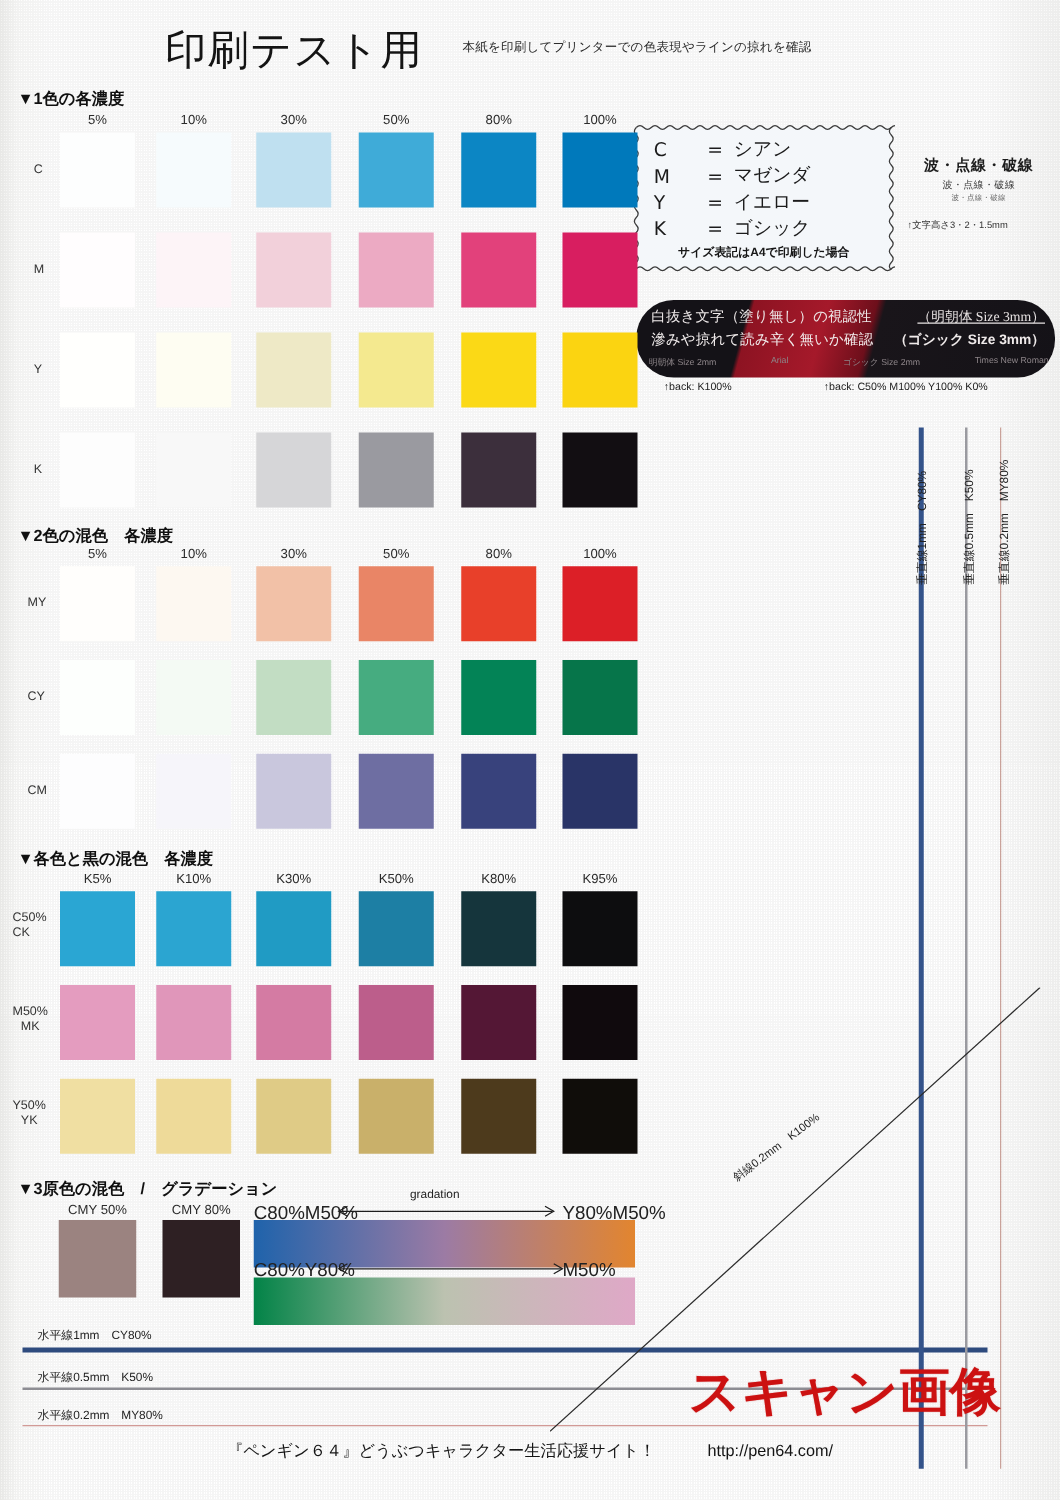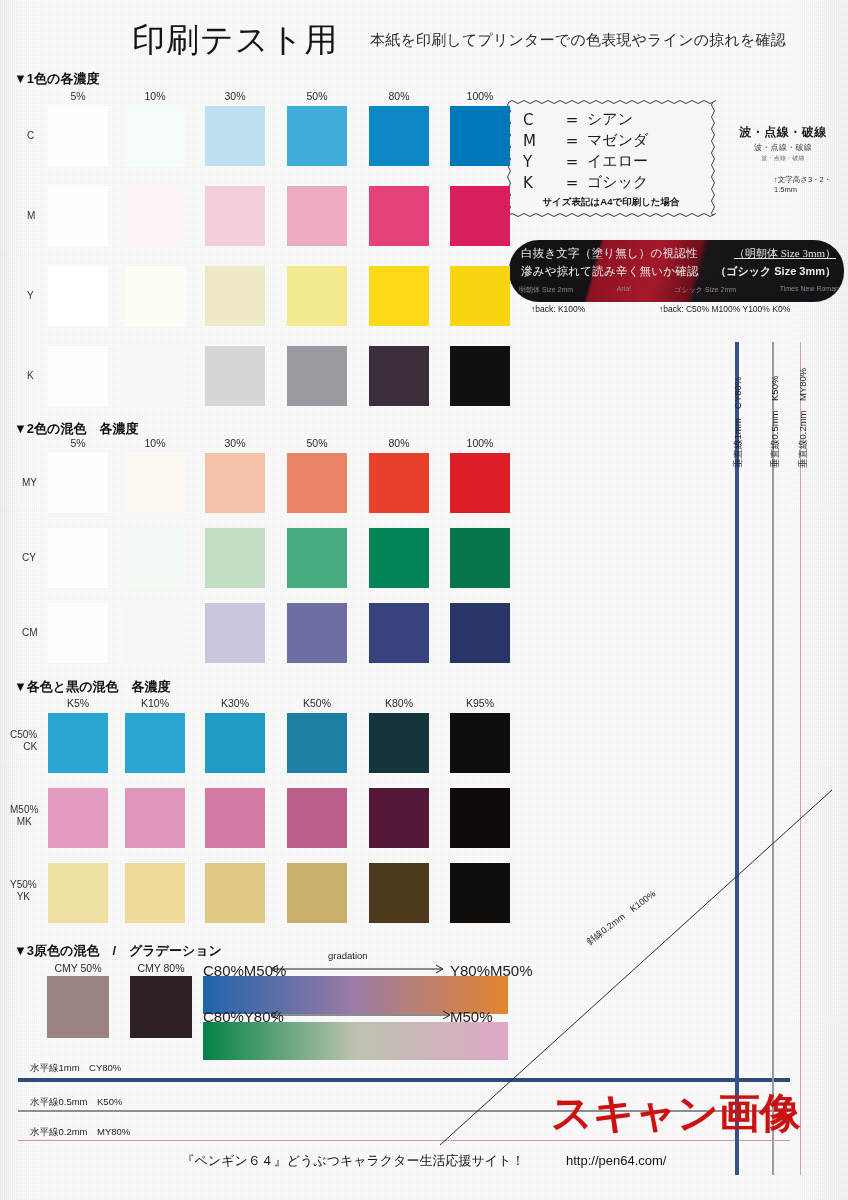--- a/index.html
+++ b/index.html
@@ -22,21 +22,21 @@
                      repeating-linear-gradient(90deg,#000 0 1px,transparent 1px 2px);}
   
   #title{
     position:absolute;left:132px;top:18px;
     font-family:"DejaVu Sans",sans-serif;
     font-weight:normal;font-size:33px;letter-spacing:1px;color:#141414;
     white-space:nowrap;
   }
   #subtitle{
     position:absolute;left:370px;top:31px;
-    font-size:15px;color:#2b2b2b;white-space:nowrap;letter-spacing:.2px;
+    font-size:10px;color:#2b2b2b;white-space:nowrap;letter-spacing:.2px;
   }
   
   .sec-head{position:absolute;font-weight:bold;font-size:13px;color:#101010;white-space:nowrap;}
   
   .pct{position:absolute;font-size:10.5px;color:#2b2b2b;text-align:center;width:60px;}
   
   .rowlab{position:absolute;font-size:10px;color:#333;white-space:nowrap;}
   .rowlab.two{line-height:12px;}
   
   .sw{position:absolute;width:60px;height:60px;}
@@ -49,21 +49,21 @@
   #legend table{position:relative;border-collapse:collapse;margin:7px 0 0 14px;}
   #legend td{font-size:15px;color:#1b1b1b;padding:1px 0;font-family:"DejaVu Sans",sans-serif;}
   #legend td.k{width:34px;}
   #legend td.eq{width:30px;text-align:center;}
   #legend .note{position:relative;font-size:9.5px;font-weight:bold;text-align:center;color:#161616;margin-top:3px;}
   
   #lines-sample{position:absolute;left:722px;top:124px;width:122px;text-align:center;}
   #lines-sample .l1{font-size:12px;font-weight:bold;color:#1c1c1c;letter-spacing:.5px;}
   #lines-sample .l2{font-size:8px;color:#3a3a3a;letter-spacing:.3px;margin-top:1px;}
   #lines-sample .l3{font-size:6px;color:#666;letter-spacing:.2px;margin-top:1px;}
-  #lines-sample .l4{font-size:7.5px;color:#333;margin-top:12px;text-align:left;padding-left:4px;margin-left:48px;}
+  #lines-sample .l4{font-size:7.5px;color:#333;margin-top:12px;text-align:left;padding-left:4px;}
   
   #pill{
     position:absolute;left:509px;top:240px;width:335px;height:62px;
     border-radius:30px;overflow:hidden;
     background:
       linear-gradient(105deg,#141217 0%,#141217 26%,#8d1322 27%,#a5192a 44%,#6d0f1b 55%,#19151a 57%,#141217 100%);
   }
   #pill .r1{position:absolute;left:12px;top:6px;font-size:11.5px;color:#efeaea;white-space:nowrap;letter-spacing:.2px;
             font-family:"Liberation Serif",serif;}
   #pill .r1b{position:absolute;right:8px;top:6px;font-size:11px;color:#e8e3e3;white-space:nowrap;
@@ -248,21 +248,21 @@
     <div class="pct" style="left: 48px; top: 697px;">K5%</div>
     <div class="pct" style="left: 125px; top: 697px;">K10%</div>
     <div class="pct" style="left: 205px; top: 697px;">K30%</div>
     <div class="pct" style="left: 287px; top: 697px;">K50%</div>
     <div class="pct" style="left: 369px; top: 697px;">K80%</div>
     <div class="pct" style="left: 450px; top: 697px;">K95%</div>
   </div>
 <div id="sec3-rows">
     <div class="rowlab two" style="left: 10px; top: 729px;">
       <div>C50%</div>
-      <div style="text-align:right">CK</div>
+      <div style="text-align:left">CK</div>
     </div>
     <div class="sw" style="left: 48px; top: 713px; background: rgb(42, 166, 211);"></div>
     <div class="sw" style="left: 125px; top: 713px; background: rgb(43, 165, 209);"></div>
     <div class="sw" style="left: 205px; top: 713px; background: rgb(32, 155, 196);"></div>
     <div class="sw" style="left: 287px; top: 713px; background: rgb(29, 127, 164);"></div>
     <div class="sw" style="left: 369px; top: 713px; background: rgb(21, 53, 60);"></div>
     <div class="sw" style="left: 450px; top: 713px; background: rgb(13, 13, 15);"></div>
     <div class="rowlab two" style="left: 10px; top: 804px;">
       <div>M50%</div>
       <div style="text-align:center">MK</div>

